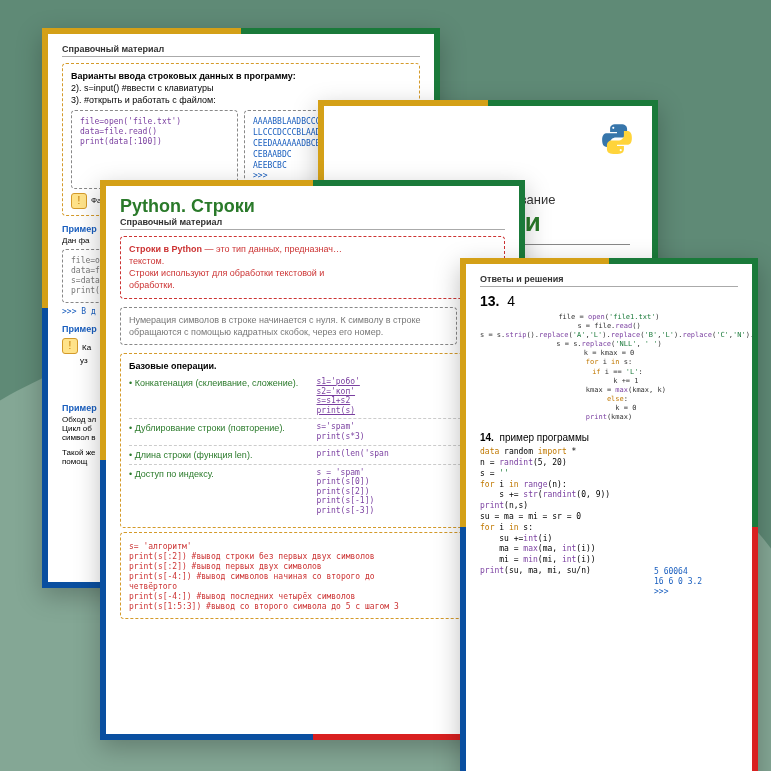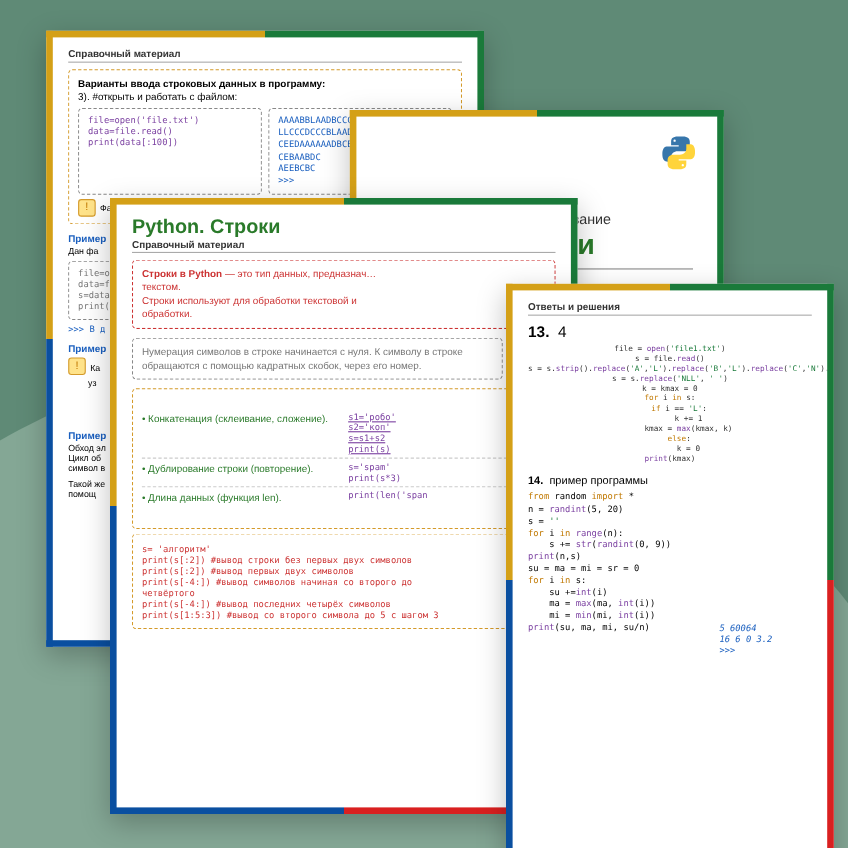--- a/index.html
+++ b/index.html
@@ -14,21 +14,21 @@
 .box.red{border-color:#c33}
 .bold{font-weight:bold}
 .green{color:#2a7a2a}
 .blue{color:#1a5fbf}
 .red{color:#c33}
 .purple{color:#7a3fa0}
 .gray{color:#777}
 .tiny{font-size:8px}
 .ex-label{color:#1a5fbf;font-weight:bold;font-size:9px;margin:8px 0 2px}
 .warn{display:inline-block;width:14px;height:14px;border:1px solid #d49a2a;border-radius:3px;background:#ffe38a;text-align:center;font-size:10px;line-height:14px;color:#c07800;margin-right:4px;vertical-align:middle}
-ul.ops{list-style:none;padding:0;margin:12px 0}
+ul.ops{list-style:none;padding:0;margin:2px 0}
 ul.ops>li{padding:3px 0;border-top:1px dashed #ccc;display:flex;gap:8px;font-size:9px}
 ul.ops>li:first-child{border-top:none}
 ul.ops .opname{flex:1}
 ul.ops .opcode{flex:1;font-family:monospace;font-size:8px;line-height:1.2}
 .code{font-family:monospace;font-size:8px;line-height:1.25;white-space:pre}
 .title-big{color:#2a7a2a;font-weight:bold}
 .pagenum{position:absolute;right:10px;bottom:6px;font-size:9px;color:#333}
 .pyicon{position:absolute;right:18px;top:16px;width:34px;height:34px}
 .bullets{margin:0;padding-left:18px;font-size:13px;color:#333}
 .bullets li{margin:6px 0}
@@ -42,20 +42,21 @@
 
 <div class="page" style="left:42px;top:28px;width:398px;height:560px">
   <div class="border-strip t" style="background:linear-gradient(90deg,#d4a017 50%,#1a7a3a 50%)"></div>
   <div class="border-strip b" style="background:linear-gradient(90deg,#0a4fa0 50%,#d92020 50%)"></div>
   <div class="border-strip l" style="background:linear-gradient(180deg,#d4a017 50%,#0a4fa0 50%)"></div>
   <div class="border-strip r" style="background:linear-gradient(180deg,#1a7a3a 50%,#d92020 50%)"></div>
   <div class="inner">
     <h3 class="sec">Справочный материал</h3>
     <div class="box">
       <div class="bold">Варианты ввода строковых данных в программу:</div>
+      <div>2).  s=input()  #ввести с клавиатуры</div>
       <div>3).  #открыть и работать с файлом:</div>
       <div class="flexrow" style="margin-top:4px">
         <div class="box gray code" style="margin:0"><span class="purple" style="white-space: pre-wrap;">file=open('file.txt')
 data=file.read()
 print(data[:100])</span></div>
         <div class="box gray" style="margin:0">
           <div class="blue tiny mono" style="word-break: break-all; white-space: pre-wrap;">AAAABBLAADBCCCAAABBBLAAACCCDBLLLCCCDCCCBLAADBCSB
 CEEDAAAAAADBCBEBCCAAAAAAAADBCCCEBAABDC
 AEEBCBC</div>
           <div class="blue tiny mono">&gt;&gt;&gt;</div>
@@ -118,36 +119,45 @@
       <span class="bold">Строки в Python</span><span> — это тип данных, предназнач…</span><br>
       <span>текстом.</span><br>
       <span>Строки используют для обработки текстовой и</span><br>
       <span>обработки.</span>
     </div>
     <div class="flexrow">
       <div class="box gray" style="flex:2">Нумерация символов в строке начинается с нуля. К символу в строке обращаются с помощью кадратных скобок, через его номер.</div>
       <div class="box gray code" style="flex: 0 0 24px; white-space: pre-wrap;">s=</div>
     </div>
     <div class="box">
+      <div class="bold">Базовые операции.</div>
       <ul class="ops">
         <li>
             <div class="opname green">• <span>Конкатенация (склеивание, сложение).</span></div>
             <div class="opcode"><span class="purple" style="white-space: pre-wrap; text-decoration: underline;">s1='робо'
 s2='коп'
 s=s1+s2
 print(s)</span></div>
           </li>
         <li>
             <div class="opname green">• <span>Дублирование строки (повторение).</span></div>
             <div class="opcode"><span class="purple" style="white-space: pre-wrap;">s='spam'
 print(s*3)</span></div>
           </li>
         <li>
-            <div class="opname green">• <span>Длина данных (функция len).</span></div>
+            <div class="opname green">• <span>Длина строки (функция len).</span></div>
             <div class="opcode"><span class="purple">print(len('span</span></div>
+          </li>
+        <li>
+            <div class="opname green">• <span>Доступ по индексу.</span></div>
+            <div class="opcode"><span class="purple" style="white-space: pre-wrap;">s = 'spam'
+print(s[0])
+print(s[2])
+print(s[-1])
+print(s[-3])</span></div>
           </li>
       </ul>
     </div>
     <div class="box">
       <div class="flexrow" style="margin-top:3px">
         <div class="code" style="flex:3"><span class="red" style="white-space: pre-wrap;">s= 'алгоритм'
 print(s[:2]) #вывод строки без первых двух символов
 print(s[:2]) #вывод первых двух символов
 print(s[-4:]) #вывод символов начиная со второго до четвёртого
 print(s[-4:]) #вывод последних четырёх символов
@@ -177,30 +187,30 @@
 k = kmax = 0
 <span style="color:#c07800">for</span> i <span style="color:#c07800">in</span> s:
     <span style="color:#c07800">if</span> i == <span style="color:#1a7a3a">'L'</span>:
         k += 1
         kmax = <span style="color:#7a3fa0">max</span>(kmax, k)
     <span style="color:#c07800">else</span>:
         k = 0
 <span style="color:#7a3fa0">print</span>(kmax)</div>
     <div style="font-size:10px;margin:10px 0 4px"><span class="bold">14.</span>&nbsp;&nbsp;<span>пример программы</span></div>
     <div class="flexrow">
-      <div class="code" style="font-size: 8px; flex: 2 1 0%; line-height: 1.35; white-space: pre;"><span style="color:#c07800">from</span> random <span style="color:#c07800">import</span> *
+      <div class="code" style="font-size: 8px; flex: 2 1 0%; line-height: 1.35; white-space: pre;"><span style="color:#c07800">data</span> random <span style="color:#c07800">import</span> *
 n = <span style="color:#7a3fa0">randint</span>(5, 20)
 s = <span style="color:#1a7a3a">''</span>
 <span style="color:#c07800">for</span> i <span style="color:#c07800">in</span> <span style="color:#7a3fa0">range</span>(n):
     s += <span style="color:#7a3fa0">str</span>(<span style="color:#7a3fa0">randint</span>(0, 9))
 <span style="color:#7a3fa0">print</span>(n,s)
 su = ma = mi = sr = 0
 <span style="color:#c07800">for</span> i <span style="color:#c07800">in</span> s:
     su +=<span style="color:#7a3fa0">int</span>(i)
     ma = <span style="color:#7a3fa0">max</span>(ma, <span style="color:#7a3fa0">int</span>(i))
     mi = <span style="color:#7a3fa0">min</span>(mi, <span style="color:#7a3fa0">int</span>(i))
 <span style="color:#7a3fa0">print</span>(su, ma, mi, su/n)</div>
-      <div class="code blue" style="font-size:8px;flex:1;margin-top:120px"><span style="white-space: pre-wrap; font-style: italic;">5 60064
+      <div class="code blue" style="font-size:8px;flex:1;margin-top:120px"><span style="white-space: pre-wrap;">5 60064
 16 6 0 3.2</span><br><span style="white-space: pre-wrap;">&gt;&gt;&gt;</span></div>
     </div>
     <div class="pagenum">9</div>
   </div>
 </div>
 
 </body></html>

